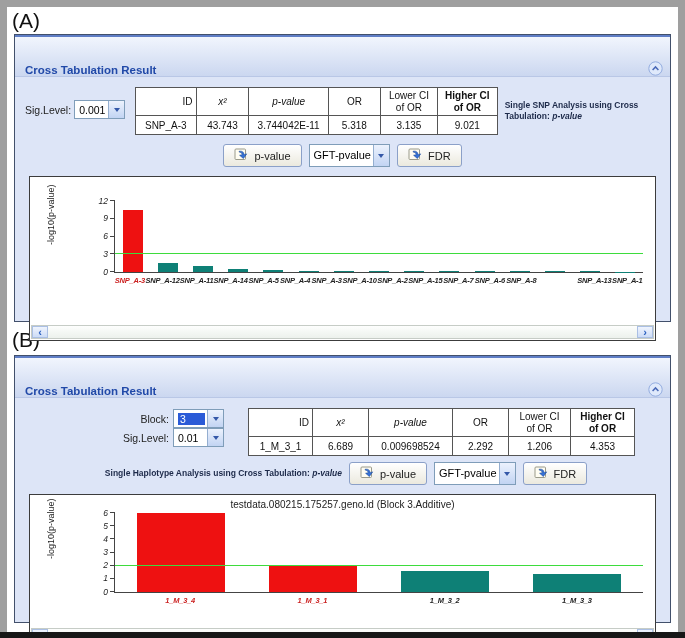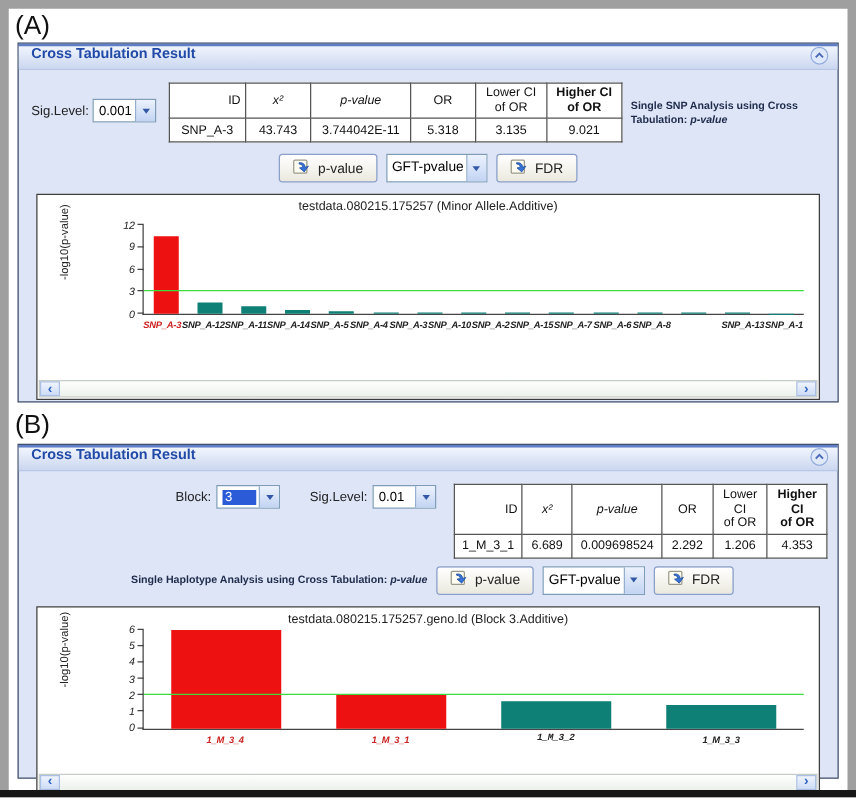--- a/index.html
+++ b/index.html
@@ -6,34 +6,34 @@
 html,body { width: 685px; height: 638px; overflow: hidden; font-family: "Liberation Sans", sans-serif; background: #fff; }
 .frame { width: 685px; height: 638px; background: #9f9f9f; padding: 7px 7px 0 7px; position: relative; }
 .frame::after { content: ""; position: absolute; left: 0; right: 0; bottom: 0; height: 6px; background: #171717; }
 .page { width: 671px; height: 625px; background: #ffffff; }
 .section-label { font-size: 21px; color: #111; padding: 2px 0 1px 5px; height: 27px; }
 .section-label-b { padding-top: 6px; height: 33px; }
 
 .panel { margin: 0 7px; border: 1px solid #42506b; background: #dde5f7; }
 .panel-a { height: 288px; }
 .panel-b { height: 268px; }
-.titlebar { height: 21px; background: linear-gradient(#f1f5fd, #cbd7f0); border-top: 2px solid #5f7ec6; border-bottom: 1px solid #b9c7e6; display: flex; align-items: flex-start; padding: 0 7px 0 10px; }
+.titlebar { height: 42px; background: linear-gradient(#f1f5fd, #cbd7f0); border-top: 2px solid #5f7ec6; border-bottom: 1px solid #b9c7e6; display: flex; align-items: flex-end; padding: 0 7px 0 10px; }
 .titlebar .title { color: #2149a8; font-weight: bold; font-size: 11.5px; flex: 1; }
 .collapse-btn { width: 15px; height: 15px; cursor: pointer; }
 
 .controls-row { display: flex; align-items: flex-start; margin: 10px 8px 0 10px; }
 .field-label { font-size: 10.5px; color: #222; white-space: nowrap; }
 .xp-select { display: inline-flex; align-items: stretch; border: 1px solid #7f9db9; background: #fff; height: 19px; cursor: pointer; }
 .xp-select .sel-value { font-size: 10.5px; padding: 3px 2px 0 4px; min-width: 33px; }
 .xp-select .sel-trigger { width: 16px; border-left: 1px solid #94aed0; background: linear-gradient(#ecf2fd, #c2d4f3); display: flex; align-items: center; justify-content: center; }
 .tri-down { width: 0; height: 0; border-left: 3.5px solid transparent; border-right: 3.5px solid transparent; border-top: 4.5px solid #3458a8; }
 .sel-highlight { display: block; width: 100%; background: #2b5bd7; color: #fff; padding: 0 2px; }
 
 .sig-group { display: flex; align-items: center; gap: 3px; margin-top: 13px; }
-.stack { display: flex; flex-direction: row; gap: 18px; margin: 1px 4px 0 92px; }
+.stack { display: flex; flex-direction: column; gap: 0; margin: 1px 14px 0 92px; }
 .stack .row { display: flex; align-items: center; justify-content: flex-end; gap: 4px; }
 .stack .field-label { width: 52px; text-align: right; }
 
 .stats-table { border-collapse: collapse; background: #fff; margin-left: 10px; }
 .stats-table th, .stats-table td { border: 1px solid #555; font-size: 10px; text-align: center; padding: 2px 3px; font-weight: normal; white-space: pre-line; color: #111; }
 .stats-table th { height: 26px; vertical-align: middle; line-height: 1.15; }
 .stats-table td { height: 19px; }
 .stats-table th:nth-child(1) { width: 64px; text-align: right; }
 .stats-table th:nth-child(2) { width: 56px; font-style: italic; }
 .stats-table th:nth-child(3) { width: 84px; font-style: italic; }
@@ -151,21 +151,20 @@
         <button class="xp-button">
           <span><svg width="16" height="15" viewBox="0 0 16 15">
                 <rect x="1" y="2" width="10.5" height="10.5" rx="1" fill="#fffdf2" stroke="#9a9a8a"></rect>
                 <path d="M5.2 4.2 q4.6 -0.6 4.9 3.6 l2.6 -0.9 -3.3 4.6 -3.8 -3.2 2.7 -0.6 q-0.4 -2.6 -3.1 -2.6 z" fill="#3571d6" stroke="#1c4c9c" stroke-width="0.6"></path>
               </svg></span>
           <span>FDR</span>
         </button>
       </div>
 
       <div class="chart-box chart-a">
-        <div class="chart-title">testdata.080215.175257 (Minor Allele.Additive)</div>
         <div class="ylabel">-log10(p-value)</div>
         <div class="plot">
           <div class="bars">
               <div class="bar-slot">
                 <div class="bar" style="height: 86.9167%; background: rgb(238, 17, 17);"></div>
               </div>
               <div class="bar-slot">
                 <div class="bar" style="height: 12.5%; background: rgb(14, 128, 118);"></div>
               </div>
               <div class="bar-slot">
@@ -372,21 +371,21 @@
               <span>5</span>
             </div>
             <div class="ytick" style="bottom: 100%;">
               <span>6</span>
             </div>
             <div class="threshold" style="bottom: 33.3333%; background: rgb(61, 220, 61);"></div>
           </div>
         <div class="xlabels">
             <div class="xlabel" style="color: rgb(204, 34, 34);">1_M_3_4</div>
             <div class="xlabel" style="color: rgb(204, 34, 34);">1_M_3_1</div>
-            <div class="xlabel" style="color: rgb(34, 34, 34); font-family: Liberation Mono, monospace;">1_M_3_2</div>
+            <div class="xlabel" style="color: rgb(34, 34, 34);">1_M_3_2</div>
             <div class="xlabel" style="color: rgb(34, 34, 34);">1_M_3_3</div>
           </div>
         <div class="scrollbar">
           <span class="scroll-btn">‹</span>
           <span class="scroll-btn">›</span>
         </div>
       </div>
     </div>
 
   </div>

